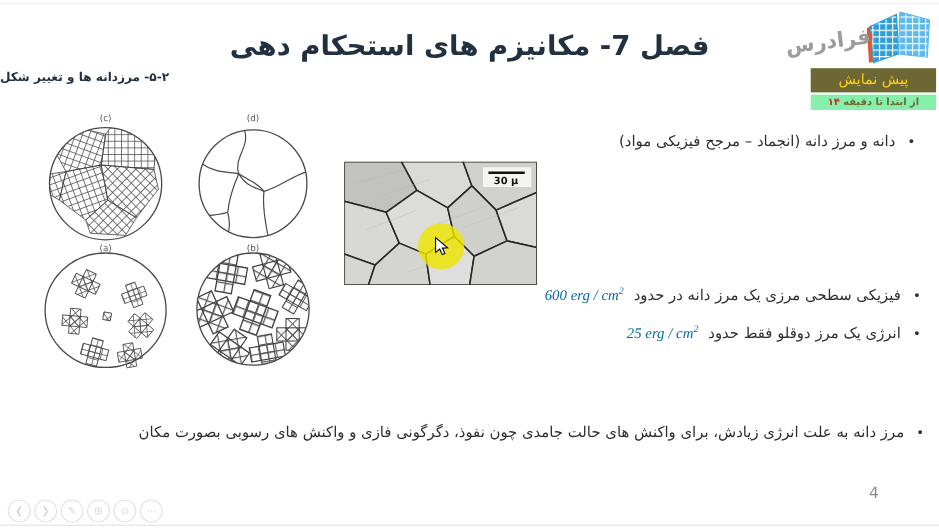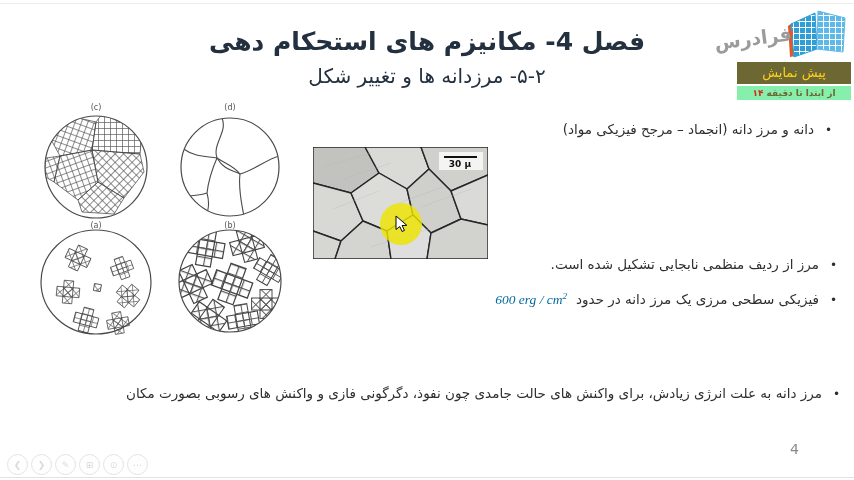--- a/index.html
+++ b/index.html
@@ -27,22 +27,22 @@
     direction:rtl;
   }
   .preview-strip .minute{color:#d02a18;}
 
   
   .title{
     position:absolute;top:27px;left:0;width:100%;text-align:center;
     color:#22303f;font-size:25px;font-weight:bold;direction:rtl;
   }
   .subtitle{
-    position:absolute;top:64px;left:0;width:100%;text-align:center;
-    color:#22303f;font-size:20px;font-weight:normal;direction:rtl;
+    position:absolute;top:64px;left:0;width:100%;text-align:left;
+    color:#22303f;font-size:11px;font-weight:bold;direction:rtl;
   }
 
   
   .b-row{direction:rtl;color:#2e2e2e;font-size:13.5px;white-space:nowrap;}
   .b-row .dot{margin-left:11px;font-size:12px;}
   .bullet-grain{position:absolute;top:121px;right:22px;}
   .boundary-block{position:absolute;top:249px;right:17px;line-height:30px;}
   .sci{
     font-family:"Liberation Serif","DejaVu Serif",serif;font-style:italic;
     font-size:13.5px;margin-right:9px;color:#0369a1;
@@ -87,21 +87,21 @@
   <polygon points="31,2 58,9 56,43 30,40" fill="url(#bk2)" stroke="#5cb9e9"></polygon>
   <rect x="2" y="22" width="4" height="5" fill="#e2572b"></rect>
 </svg>
 <div class="logo-text">فرادرس</div>
 <div class="preview-badge">پیش نمایش</div>
 <div class="preview-strip">
   <span>از ابتدا تا دقیقه</span>
   <span class="minute">۱۴</span>
 </div>
 
-<div class="title">فصل 4- مکانیزم های استحکام دهی</div>
+<div class="title">فصل 7- مکانیزم های استحکام دهی</div>
 <div class="subtitle">۵-۲- مرزدانه ها و تغییر شکل</div>
 
 <div class="b-row bullet-grain">
   <span class="dot">•</span><span>دانه و مرز دانه (انجماد – مرجح فیزیکی مواد)</span>
 </div>
 
 <svg class="grain-circles" width="262" height="272" viewBox="0 0 262 272">
   <defs>
     <pattern id="g0" width="6" height="6" patternUnits="userSpaceOnUse">
         <path d="M0 .4H6M.4 0V6" stroke="#555" stroke-width=".75" fill="none"></path>
@@ -217,24 +217,24 @@
   <rect x="126" y="5" width="44" height="18" fill="#f4f4f2"></rect>
   <line x1="131" y1="10" x2="164" y2="10" stroke="#111" stroke-width="2.2"></line>
   <text x="147" y="20" text-anchor="middle" font-size="9" font-weight="bold" fill="#111">30 μ</text>
   <g transform="translate(83,69) scale(.9)">
     <polygon points="0,0 0,15 4.2,11.7 6.8,17.2 9.4,16 6.8,10.6 12,10.3" fill="#fff" stroke="#000" stroke-width="1.1"></polygon>
   </g>
 </svg>
 
 <div class="boundary-block">
   <div class="b-row">
-    <span class="dot">•</span><span>مرز از ردیف منظمی نابجایی تشکیل شده است.</span>
+    <span class="dot">•</span><span>فیزیکی سطحی مرزی یک مرز دانه در حدود</span><bdi dir="ltr" class="sci"><span>600</span>&nbsp;<span>erg / cm</span><sup>2</sup></bdi>
   </div>
   <div class="b-row">
-    <span class="dot">•</span><span>فیزیکی سطحی مرزی یک مرز دانه در حدود</span><bdi dir="ltr" class="sci"><span>600</span>&nbsp;<span>erg / cm</span><sup>2</sup></bdi>
+    <span class="dot">•</span><span>انرژی یک مرز دوقلو فقط حدود</span><bdi dir="ltr" class="sci"><span>25</span>&nbsp;<span>erg / cm</span><sup>2</sup></bdi>
   </div>
 </div>
 
 <div class="bottom-bullet">
   <div class="b-row">
     <span class="dot">•</span><span>مرز دانه به علت انرژی زیادش، برای واکنش های حالت جامدی چون نفوذ، دگرگونی فازی و واکنش های رسوبی بصورت مکان</span>
   </div>
 </div>
 
 <div class="page-num">4</div>

